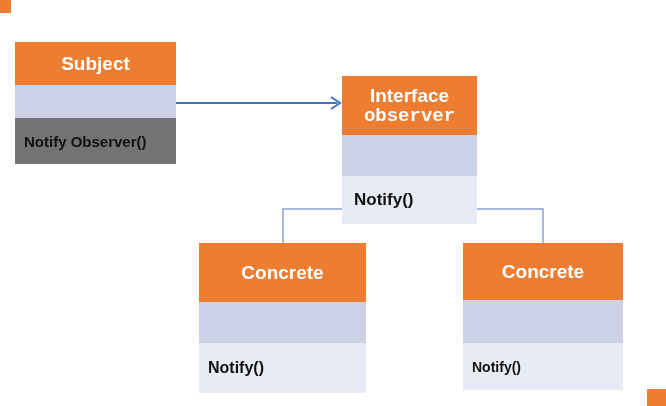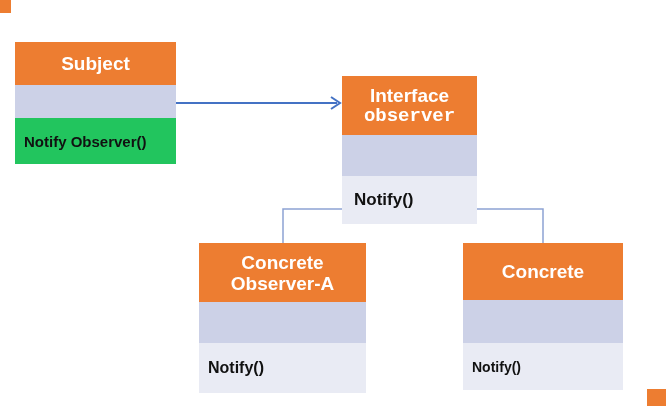--- a/index.html
+++ b/index.html
@@ -58,40 +58,39 @@
     <line x1="409" y1="209" x2="409" y2="181" stroke-width="2" stroke="#4472C4"></line>
     <polyline points="403,187 409,178 415,187" fill="none" stroke-width="2" stroke="#4472C4"></polyline>
   </svg>
 
   <div class="uml-box box-subject">
     <div class="band header" style="background-color: rgb(237, 125, 49);">
       <span class="title-line" style="color: rgb(255, 255, 255);">Subject</span>
       <span class="title-line" style="color: rgb(255, 255, 255);"></span>
     </div>
     <div class="band middle" style="background-color: rgb(204, 209, 231);"></div>
-    <div class="band bottom" style="background-color: #22c55e;">
+    <div class="band bottom" style="background-color: #737373;">
       <span class="method" style="color: rgb(17, 17, 17);">Notify Observer()</span>
     </div>
   </div>
 
   <div class="uml-box box-interface">
     <div class="band header" style="background-color: rgb(237, 125, 49);">
       <span class="title-line" style="color: rgb(255, 255, 255);">Interface</span>
       <span class="title-line" style="color: rgb(255, 255, 255); font-family: Liberation Mono, monospace;">observer</span>
     </div>
     <div class="band middle" style="background-color: rgb(204, 209, 231);"></div>
     <div class="band bottom" style="background-color: rgb(233, 235, 244);">
       <span class="method" style="color: rgb(17, 17, 17);">Notify()</span>
     </div>
   </div>
 
   <div class="uml-box box-obs-a">
     <div class="band header" style="background-color: rgb(237, 125, 49);">
       <span class="title-line" style="color: rgb(255, 255, 255);">Concrete</span>
-      <span class="title-line" style="color: rgb(255, 255, 255);">Observer-A</span>
     </div>
     <div class="band middle" style="background-color: rgb(204, 209, 231);"></div>
     <div class="band bottom" style="background-color: rgb(233, 235, 244);">
       <span class="method" style="color: rgb(17, 17, 17);">Notify()</span>
     </div>
   </div>
 
   <div class="uml-box box-obs-b">
     <div class="band header" style="background-color: rgb(237, 125, 49);">
       <span class="title-line" style="color: rgb(255, 255, 255);">Concrete</span>

